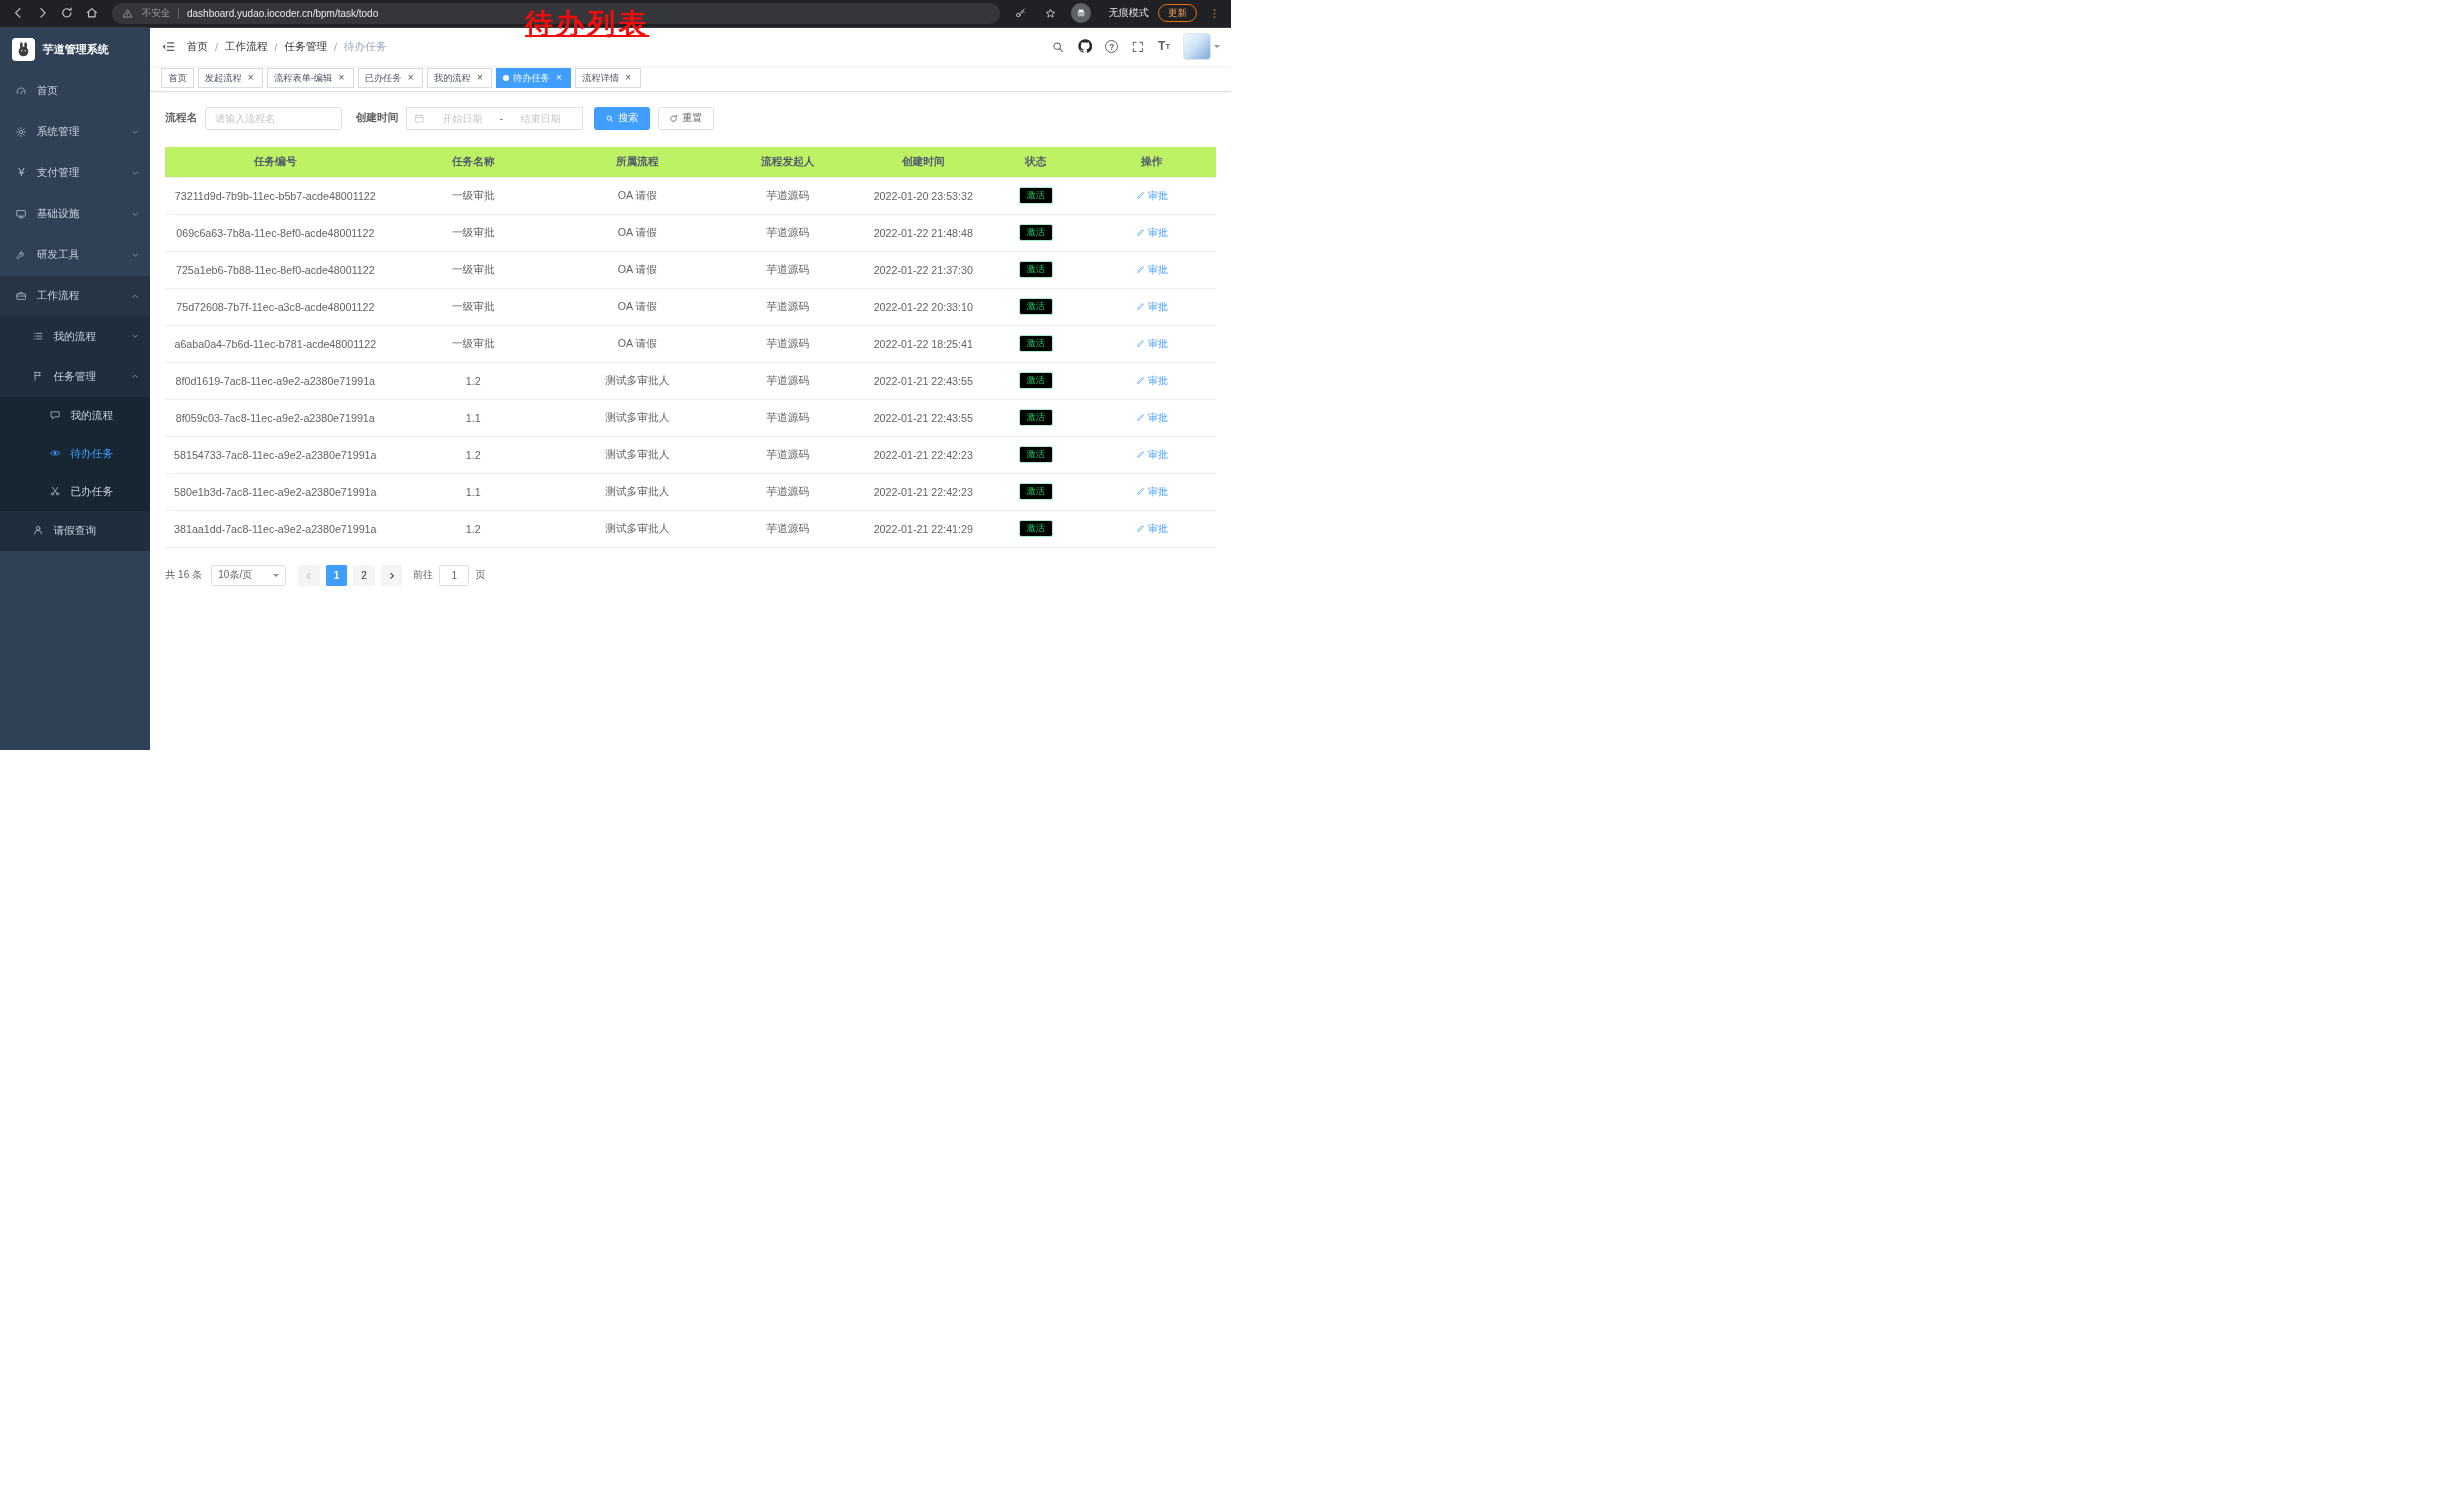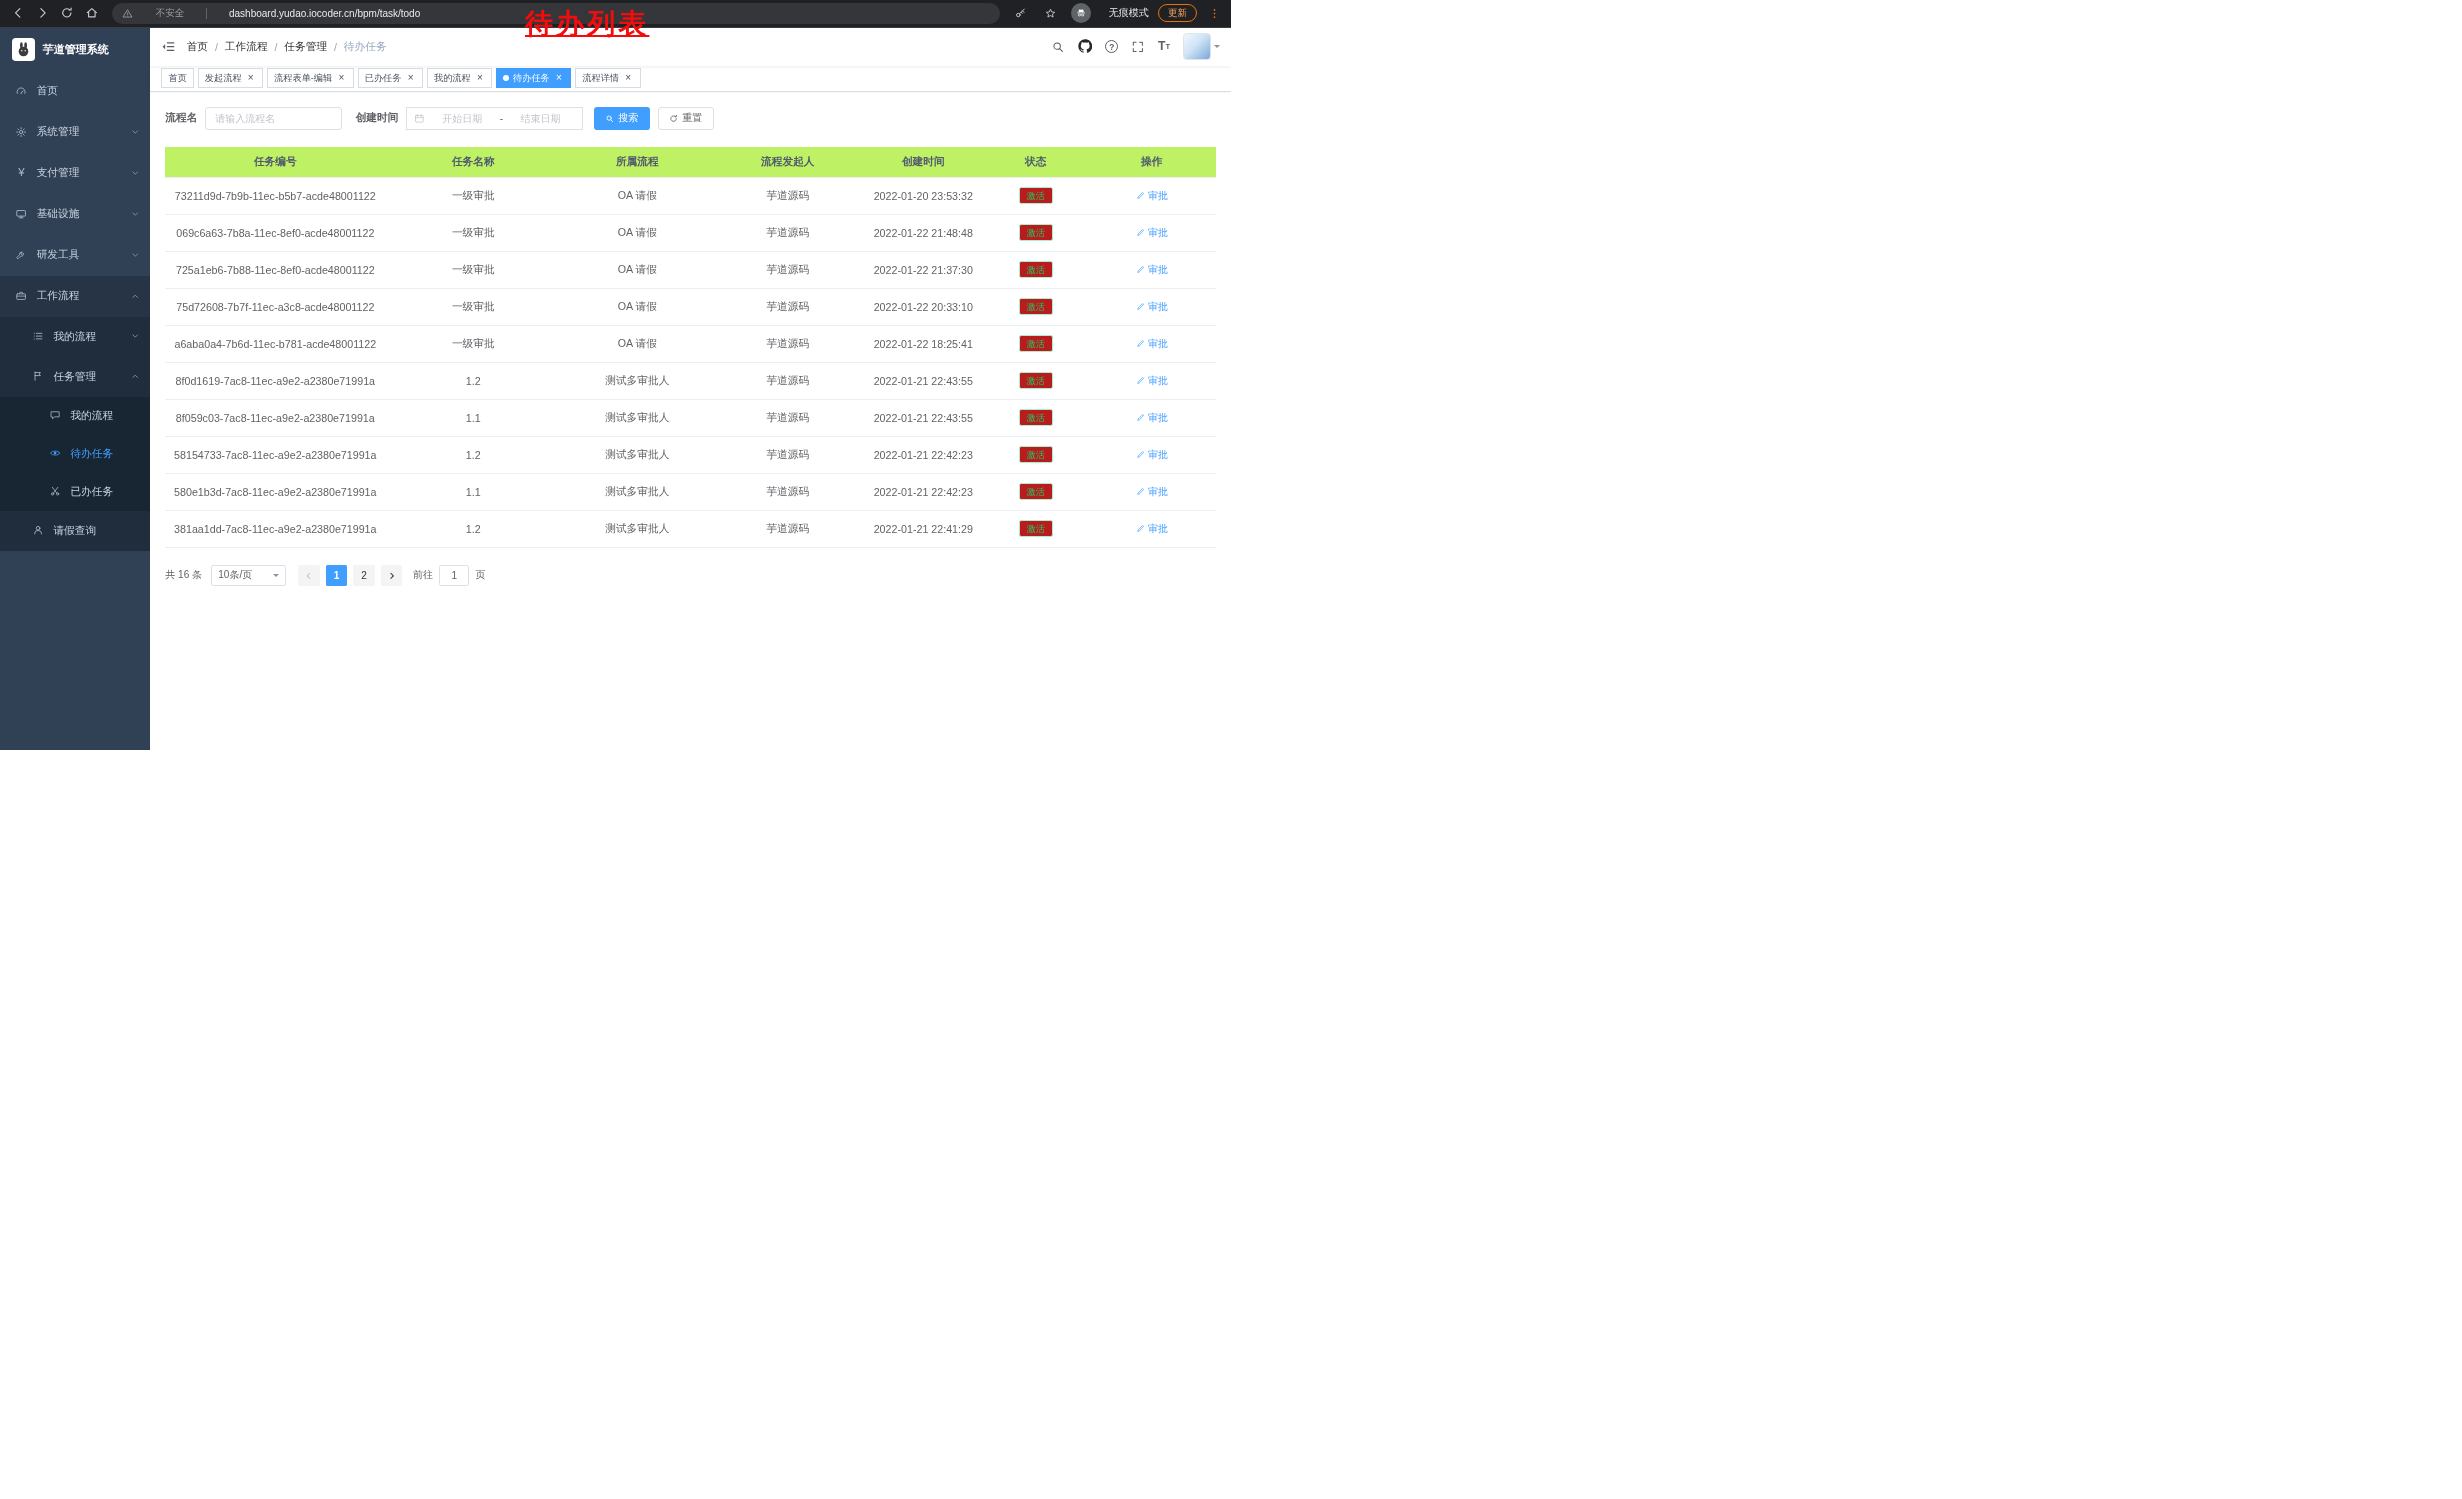--- a/index.html
+++ b/index.html
@@ -4,21 +4,21 @@
 <style>
   * { margin:0; padding:0; box-sizing:border-box; }
   html,body { width:1231px; height:750px; overflow:hidden; }
   body { font-family:"Liberation Sans","DejaVu Sans",sans-serif; background:#fff; position:relative; }
   .ic { display:inline-block; vertical-align:middle; flex-shrink:0; }
   svg { display:block; }
 
   
   .chrome { height:27.5px; background:#202124; display:flex; align-items:center; padding:0 7.6px; gap:3.1px; border-bottom:0.8px solid #3a3d40; position:relative; z-index:5; }
   .chrome-btn { width:21.4px; height:21.4px; display:flex; align-items:center; justify-content:center; color:#c6c9ce; cursor:pointer; border-radius:50%; }
-  .addr { flex:1; height:21.4px; margin:0 6.1px; background:#35363a; border-radius:10.7px; display:flex; align-items:center; padding:0 10.7px; gap:22px; min-width:0; }
+  .addr { flex:1; height:21.4px; margin:0 6.1px; background:#35363a; border-radius:10.7px; display:flex; align-items:center; padding:0 10.7px; gap:8px; min-width:0; }
   .addr .sec-label { color:#9aa0a6; font-size:9.5px; white-space:nowrap; }
   .addr .divider { width:0.8px; height:10.7px; background:#5f6368; }
   .addr .url { color:#e8eaed; font-size:10px; white-space:nowrap; overflow:hidden; }
   .chrome-right { display:flex; align-items:center; gap:9.2px; }
   .incog { display:flex; align-items:center; gap:18px; }
   .incog-circle { width:20px; height:20px; border-radius:50%; background:#5f6368; display:flex; align-items:center; justify-content:center; }
   .incog-label { color:#e8eaed; font-size:10px; white-space:nowrap; }
   .update-pill { height:17.5px; border:0.8px solid #e8710a; color:#f2a15e; border-radius:9.2px; padding:0 9.2px; display:flex; align-items:center; font-size:9.5px; cursor:pointer; white-space:nowrap; }
   .menu-dots { color:#e8710a; cursor:pointer; }
   .annotation { position:absolute; left:525px; top:4.6px; z-index:50; font-size:28px; font-weight:700; color:#f40b0b; letter-spacing:3.1px; text-decoration:underline; text-underline-offset:2.3px; white-space:nowrap; }
@@ -76,21 +76,21 @@
   .range input { border:none; outline:none; flex:1; min-width:0; text-align:center; font-size:10px; color:#606266; font-family:inherit; background:transparent; }
   .range input::placeholder { color:#c0c4cc; }
   .range .r-sep { color:#606266; font-size:10px; }
   .btn { height:23px; display:inline-flex; align-items:center; gap:3.8px; padding:0 10.7px; border-radius:3.1px; font-size:10px; cursor:pointer; border:0.8px solid transparent; white-space:nowrap; }
   .btn-primary { background:#409eff; color:#fff; margin-left:10.7px; }
   .btn-plain { background:#fff; color:#606266; border-color:#dcdfe6; margin-left:7.6px; }
 
   table { width:100%; border-collapse:collapse; table-layout:fixed; }
   thead th { background:#bef264; height:30.5px; font-size:10.7px; font-weight:700; color:#515a6e; text-align:center; border-bottom:0.8px solid #ebeef5; }
   tbody td { height:37px; font-size:10.7px; color:#606266; text-align:center; border-bottom:0.8px solid #ebeef5; overflow:hidden; white-space:nowrap; text-overflow:ellipsis; }
-  .tag-success { display:inline-block; padding:1.5px 6.9px; font-size:9.2px; line-height:12.2px; border-radius:2.3px; color:#13ce66; background:#b91c1c; border:0.8px solid #a9efcd; }
+  .tag-success { display:inline-block; padding:1.5px 6.9px; font-size:9.2px; line-height:12.2px; border-radius:2.3px; color:#13ce66; background:#000000; border:0.8px solid #a9efcd;font-family:Liberation Mono, monospace; }
   .link { color:#409eff; font-size:10px; display:inline-flex; align-items:center; gap:3.1px; cursor:pointer; }
 
   
   .pagination { margin-top:17px; display:flex; align-items:center; justify-content:flex-start; gap:6.1px; font-size:10px; color:#606266; padding-bottom:23px; }
   .pg-total { margin-right:3.1px; white-space:nowrap; }
   .pg-size { width:75px; height:21.4px; border:0.8px solid #dcdfe6; border-radius:2.3px; background:#fff; display:flex; align-items:center; justify-content:space-between; padding:0 6.1px; cursor:pointer; color:#606266; margin-right:6.1px; }
   .pg-btn { min-width:21.4px; height:21.4px; padding:0 3.1px; background:#f4f4f5; border-radius:1.5px; display:flex; align-items:center; justify-content:center; color:#303133; cursor:pointer; }
   .pg-btn.disabled { color:#c0c4cc; cursor:default; }
   .pg-btn.active { background:#409eff; color:#fff; font-weight:700; }
   .goto-label { margin-left:4.6px; white-space:nowrap; }

